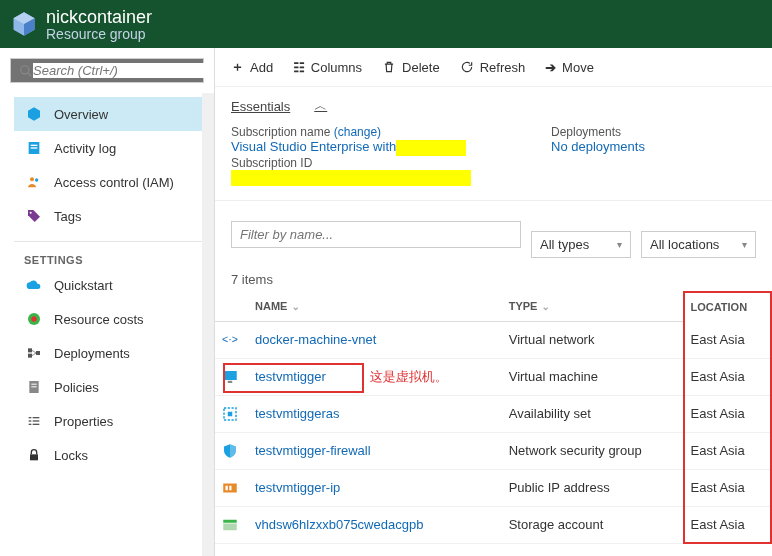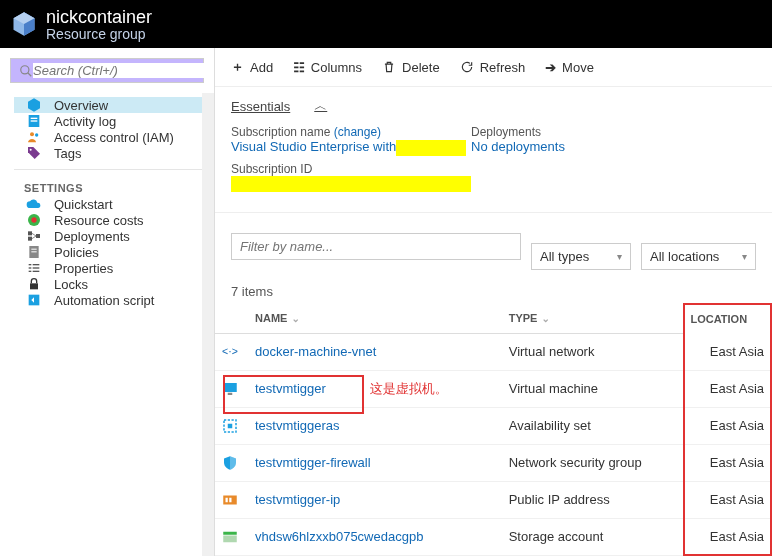--- a/index.html
+++ b/index.html
@@ -1,56 +1,56 @@
 <!DOCTYPE html>
 <html><head>
 <meta charset="utf-8">
 <style>
 * { margin: 0; padding: 0; box-sizing: border-box; font-family: "Segoe UI", Arial, sans-serif; }
 body { width: 772px; height: 556px; overflow: hidden; background: #fff; }
-.header { background: #000000; color: #fff; height: 48px; display: flex; align-items: center; padding: 0 10px; }
+.header { background: #14532d; color: #fff; height: 48px; display: flex; align-items: center; padding: 0 10px; }
 .header-icon { width: 28px; height: 28px; margin-right: 8px; }
 .header-title { font-size: 18px; font-weight: 300; }
 .header-sub { font-size: 14px; color: #c5d3e8; margin-top: -2px; }
 .container { display: flex; height: 508px; }
 .sidebar { width: 215px; border-right: 1px solid #ddd; display: flex; flex-direction: column; overflow: hidden; }
 .search-wrap { padding: 10px; }
-.search-box { display: flex; align-items: center; border: 1px solid #ccc; padding: 4px 8px; background: #c4b5fd; }
+.search-box { display: flex; align-items: center; border: 1px solid #ccc; padding: 4px 8px; background: #737373; }
 .search-box input { border: none; outline: none; flex: 1; font-size: 13px; font-style: italic; color: #888; }
 .search-box .icon { color: #888; }
 .nav { flex: 1; overflow-y: auto; padding-left: 14px; padding-top: 4px; position: relative; }
-.nav-item { display: flex; align-items: center; padding: 0 10px; font-size: 13px; color: #333; cursor: pointer; text-align: right; }
+.nav-item { display: flex; align-items: center; padding: 9px 10px; font-size: 13px; color: #333; cursor: pointer; text-align: right; }
 .nav-item.active { background: #cceaf5; }
 .nav-item .icon { width: 20px; margin-right: 10px; display: flex; align-items: center; justify-content: center; }
 .nav-hr { border: none; border-top: 1px solid #e5e5e5; margin: 8px 0 6px 0; }
 .nav-group { font-size: 11px; color: #666; font-weight: 600; padding: 6px 10px 2px; letter-spacing: 0.5px; }
 .main { flex: 1; display: flex; flex-direction: column; overflow: hidden; }
 .toolbar { display: flex; align-items: center; padding: 10px 16px; gap: 20px; border-bottom: 1px solid #eee; }
 .toolbar-btn { display: flex; align-items: center; gap: 6px; font-size: 13px; color: #333; cursor: pointer; }
 .toolbar-btn .icon { font-weight: bold; }
 .essentials { padding: 10px 16px 14px; border-bottom: 1px solid #eee; }
 .essentials-hdr { display: flex; align-items: center; gap: 24px; font-size: 13px; color: #444; margin-bottom: 10px; cursor: pointer; text-decoration: underline; }
-.essentials-body { display: flex; }
+.essentials-body { display: flex; gap: 80px; }
 .essentials-col { font-size: 13px; }
 .ess-label { color: #555; font-size: 12px; }
 .ess-label .change { color: #1269b5; cursor: pointer; }
-.ess-value { color: #1269b5; margin-bottom: 6px; }
+.ess-value { color: #1269b5; }
 .highlight { background: yellow; display: inline-block; height: 16px; vertical-align: middle; }
 .filter-row { display: flex; gap: 10px; padding: 10px 16px; align-items: center; }
 .filter-input { flex: 1; border: 1px solid #ccc; padding: 5px 8px; font-size: 13px; font-style: italic; color: #888; }
 .filter-select { border: 1px solid #ccc; padding: 5px 8px; font-size: 13px; display: flex; align-items: center; justify-content: space-between; gap: 10px; cursor: pointer; color: #333; margin-top: 20px; }
 .filter-select.types { width: 100px; }
 .filter-select.loc { width: 115px; }
 .count { padding: 4px 16px; font-size: 13px; color: #555; }
 .table { width: 100%; border-collapse: collapse; }
 .table th { text-align: left; font-size: 11px; font-weight: 600; color: #555; padding: 8px 6px; border-bottom: 1px solid #ddd; }
 .table th.loc { border: 2px solid #e13232; border-bottom: none; }
 .table td { padding: 9px 6px; font-size: 13px; border-bottom: 1px solid #f0f0f0; color: #333; }
 .table td.name-cell { color: #1269b5; cursor: pointer; }
-.table td.loc-cell { border-left: 2px solid #e13232; border-right: 2px solid #e13232; text-align: right; }
+.table td.loc-cell { border-left: 2px solid #e13232; border-right: 2px solid #e13232; }
 .table tr:last-child td.loc-cell { border-bottom: 2px solid #e13232; }
 .res-icon { display: inline-flex; width: 18px; height: 18px; vertical-align: middle; margin-right: 4px; align-items: center; justify-content: center; }
 .row-highlight { outline: 2px solid #e13232; }
 .annotation { color: #e13232; font-size: 13px; padding-left: 8px; }
 .chev { font-size: 10px; margin-left: 4px; color: #888; }
 th .chev { color: #aaa; }
 svg { display: block; }
 .scroll-shadow { position: absolute; right: 0; top: 0; bottom: 0; width: 12px; background: #f0f0f0; }
 </style>
 </head>
@@ -181,29 +181,20 @@
           </div>
           <div class="nav-item">
             <span class="icon">
               <svg width="16" height="16" viewBox="0 0 24 24">
                 <rect x="6" y="11" width="12" height="9" fill="#333"></rect>
                 <path fill="none" stroke="#333" stroke-width="2" d="M8 11V8a4 4 0 018 0v3"></path>
               </svg>
             </span>
             <span>Locks</span>
           </div>
-          <div class="nav-item">
-            <span class="icon">
-              <svg width="16" height="16" viewBox="0 0 24 24">
-                <rect x="4" y="4" width="16" height="16" fill="#1ba0e1"></rect>
-                <path fill="#fff" d="M12 8l-4 4 4 4V8z"></path>
-              </svg>
-            </span>
-            <span>Automation script</span>
-          </div>
         </div>
     </div>
   </div>
 
   <div class="main">
     <div class="toolbar">
       <div class="toolbar-btn">
           <span class="icon">＋</span>
           <span>Add</span>
         </div>
@@ -286,21 +277,21 @@
             <td>Virtual network</td>
             <td class="loc-cell">East Asia</td>
           </tr>
           <tr>
             <td><span class="res-icon">
                 <svg width="18" height="18" viewBox="0 0 24 24">
                   <rect x="3" y="4" width="18" height="12" fill="#1ba0e1"></rect>
                   <rect x="9" y="17" width="6" height="3" fill="#888"></rect>
                 </svg>
               </span></td>
-            <td class="name-cell"><span class="row-highlight" style="padding: 4px 36px 16px 30px; margin-left: -30px;">testvmtigger</span><span class="annotation">这是虚拟机。</span></td>
+            <td class="name-cell"><span class="row-highlight" style="padding: 4px 36px 7px 30px; margin-left: -30px;">testvmtigger</span><span class="annotation">这是虚拟机。</span></td>
             <td>Virtual machine</td>
             <td class="loc-cell">East Asia</td>
           </tr>
           <tr>
             <td><span class="res-icon">
                 <svg width="18" height="18" viewBox="0 0 24 24">
                   <rect x="4" y="4" width="16" height="16" fill="none" stroke="#1ba0e1" stroke-width="2" stroke-dasharray="3 2"></rect>
                   <rect x="9" y="9" width="6" height="6" fill="#1ba0e1"></rect>
                 </svg>
               </span></td>

